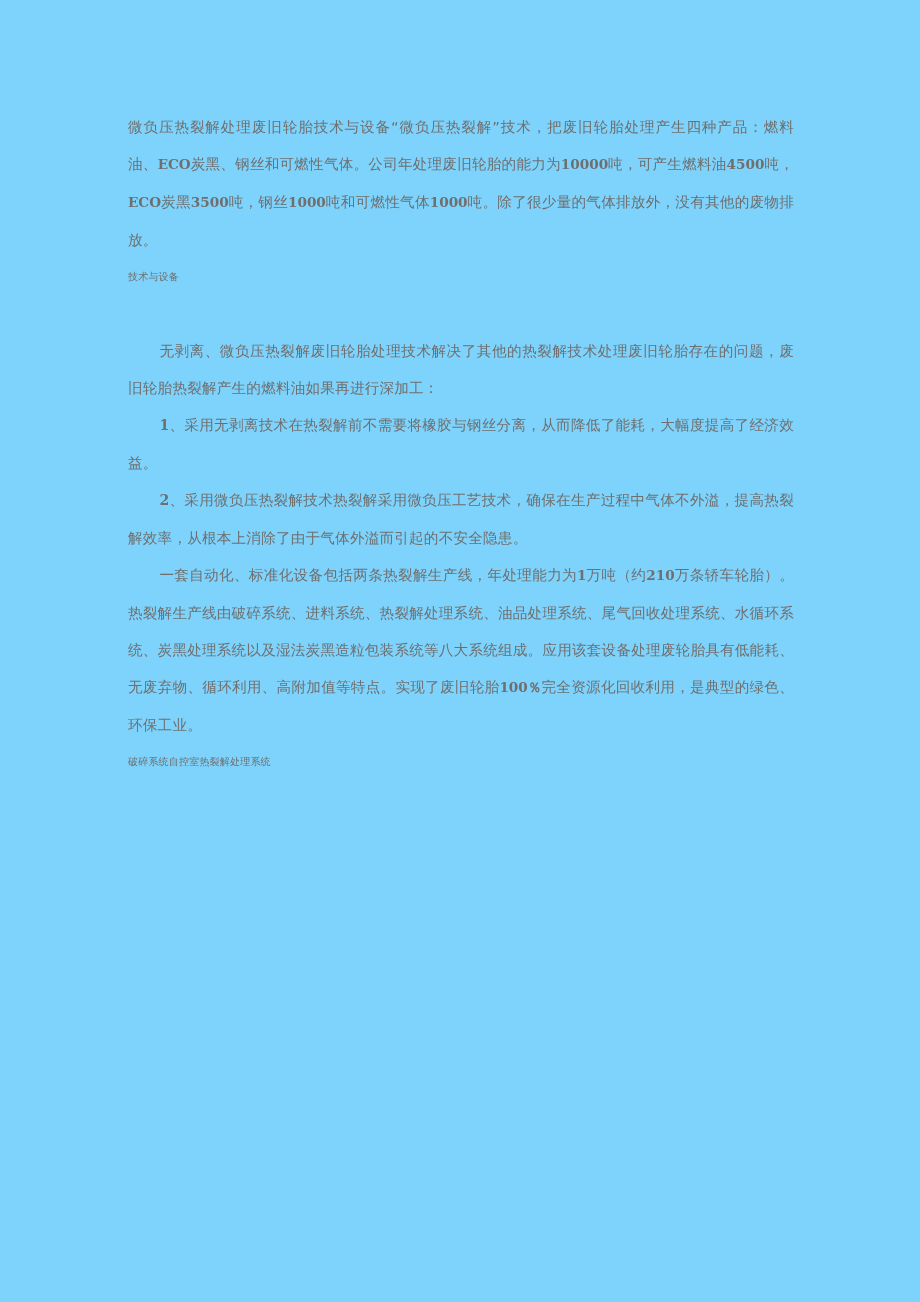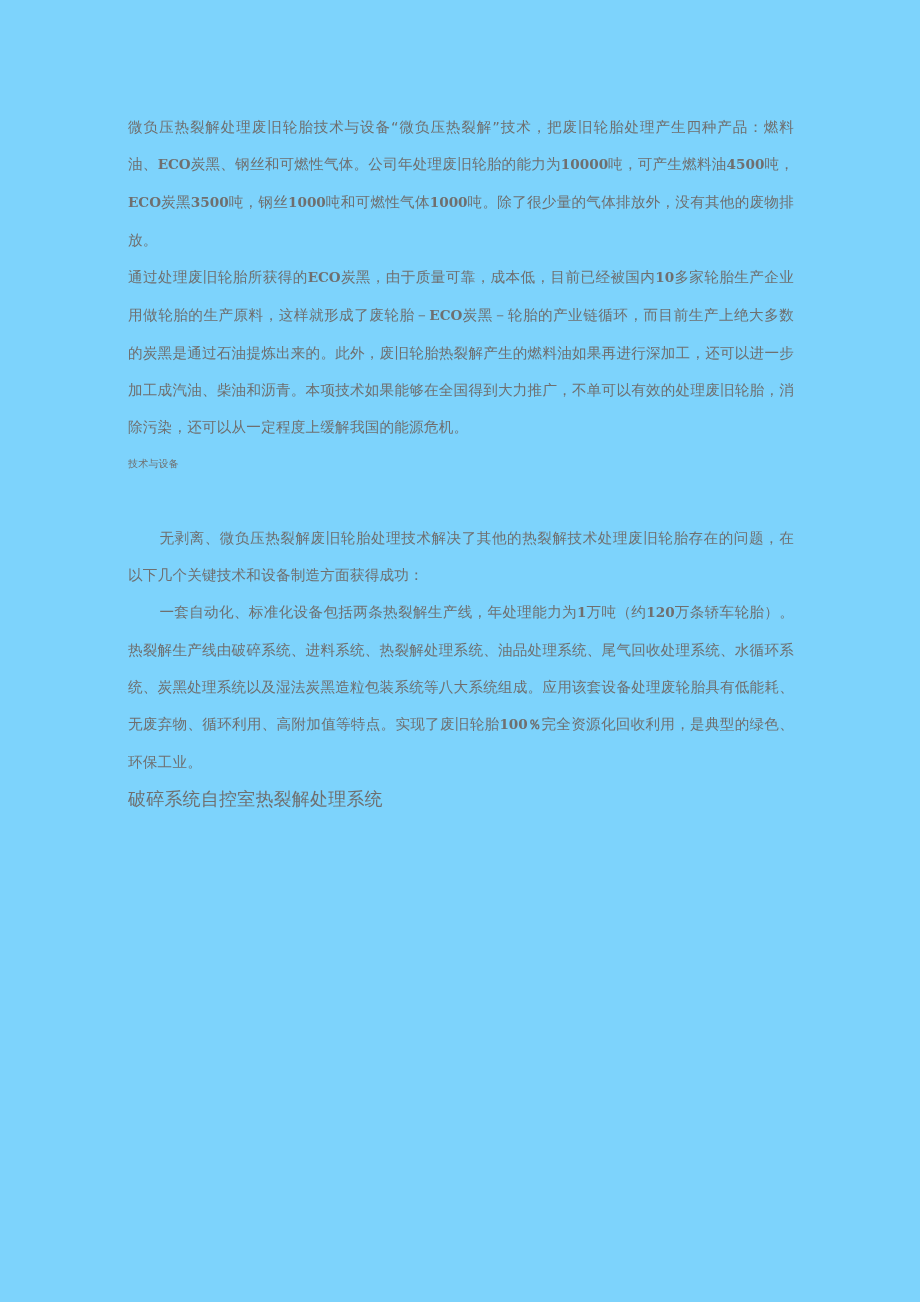--- a/index.html
+++ b/index.html
@@ -66,43 +66,44 @@
   }
   .lead-num {
     font-family: "DejaVu Serif", "Liberation Serif", serif;
     font-weight: 700;
     font-size: 14px;
   }
   .tail-line {
     margin: 0;
     padding: 0;
     color: #6f6f6f;
-    font-size: 18px;
+    font-size: 10px;
     line-height: 37px;
     font-family: "DejaVu Sans", "Liberation Sans", sans-serif;
     letter-spacing: 0.2px;
   }
 </style>
 </head>
 <body>
 
 <div id="page">
   <div id="doc-body">
 
     <p class="para">微负压热裂解处理废旧轮胎技术与设备“微负压热裂解”技术，把废旧轮胎处理产生四种产品：燃料油、<span class="num">ECO</span>炭黑、钢丝和可燃性气体。公司年处理废旧轮胎的能力为<span class="num">10000</span>吨，可产生燃料油<span class="num">4500</span>吨，<span class="num">ECO</span>炭黑<span class="num">3500</span>吨，钢丝<span class="num">1000</span>吨和可燃性气体<span class="num">1000</span>吨。除了很少量的气体排放外，没有其他的废物排放。</p>
 
-    <p class="para">通过处理废旧轮胎所获得的<span class="num">ECO</span>炭黑，由于质量可靠，成本低，目前已经被国内<span class="num">10</span>多家轮胎生产企业用做轮胎的生产原料，这样就形成了废轮胎－<span class="num">ECO</span>炭黑－轮胎的产业链循环，而目前生产上绝大多数的炭黑是通过石油提炼出来的。此外，废旧轮胎热裂解产生的燃料油如果再进行深加工，还可以进一步加工成汽油、柴油和沥青。本项技术如果能够在全国得到大力推广，不单可以有效的处理废旧轮胎，消除污染，还可以从一定程度上缓解我国的能源危机。</p>
 
     <h2 class="heading gap2-before">技术与设备</h2>
 
-    <p class="para indent gap-before">无剥离、微负压热裂解废旧轮胎处理技术解决了其他的热裂解技术处理废旧轮胎存在的问题，在以下几个关键技术和设备制造方面获得成功：</p>
+    <p class="para indent gap-before">无剥离、微负压热裂解废旧轮胎处理技术解决了其他的热裂解技术处理废旧轮胎存在的问题，废旧轮胎热裂解产生的燃料油如果再进行深加工：</p>
+
+    <p class="para indent"><span class="lead-num">1</span>、采用无剥离技术在热裂解前不需要将橡胶与钢丝分离，从而降低了能耗，大幅度提高了经济效益。</p>
+
+    <p class="para indent"><span class="lead-num">2</span>、采用微负压热裂解技术热裂解采用微负压工艺技术，确保在生产过程中气体不外溢，提高热裂解效率，从根本上消除了由于气体外溢而引起的不安全隐患。</p>
 
 
 
 
-
-
-    <p class="para indent">一套自动化、标准化设备包括两条热裂解生产线，年处理能力为<span class="num">1</span>万吨（约<span class="num">120</span>万条轿车轮胎）。热裂解生产线由破碎系统、进料系统、热裂解处理系统、油品处理系统、尾气回收处理系统、水循环系统、炭黑处理系统以及湿法炭黑造粒包装系统等八大系统组成。应用该套设备处理废轮胎具有低能耗、无废弃物、循环利用、高附加值等特点。实现了废旧轮胎<span class="num">100％</span>完全资源化回收利用，是典型的绿色、环保工业。</p>
+    <p class="para indent">一套自动化、标准化设备包括两条热裂解生产线，年处理能力为<span class="num">1</span>万吨（约<span class="num">210</span>万条轿车轮胎）。热裂解生产线由破碎系统、进料系统、热裂解处理系统、油品处理系统、尾气回收处理系统、水循环系统、炭黑处理系统以及湿法炭黑造粒包装系统等八大系统组成。应用该套设备处理废轮胎具有低能耗、无废弃物、循环利用、高附加值等特点。实现了废旧轮胎<span class="num">100％</span>完全资源化回收利用，是典型的绿色、环保工业。</p>
 
     <p class="tail-line">破碎系统自控室热裂解处理系统</p>
 
   </div>
 </div>
 
 </body></html>

